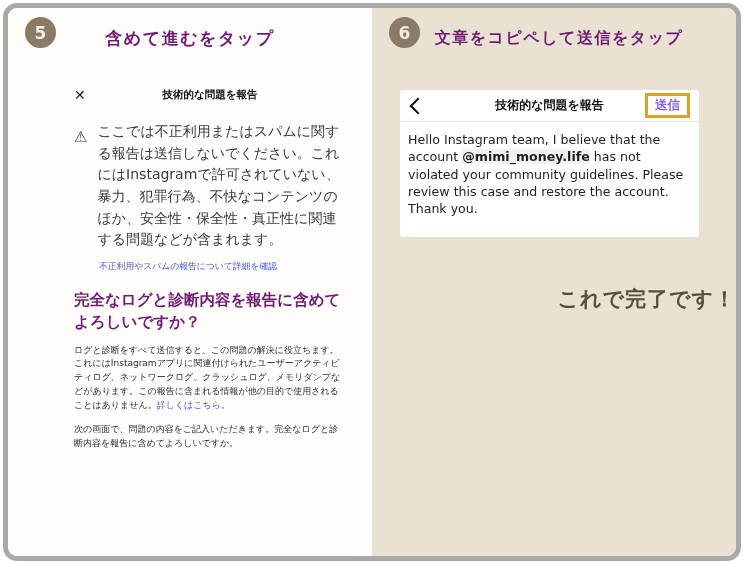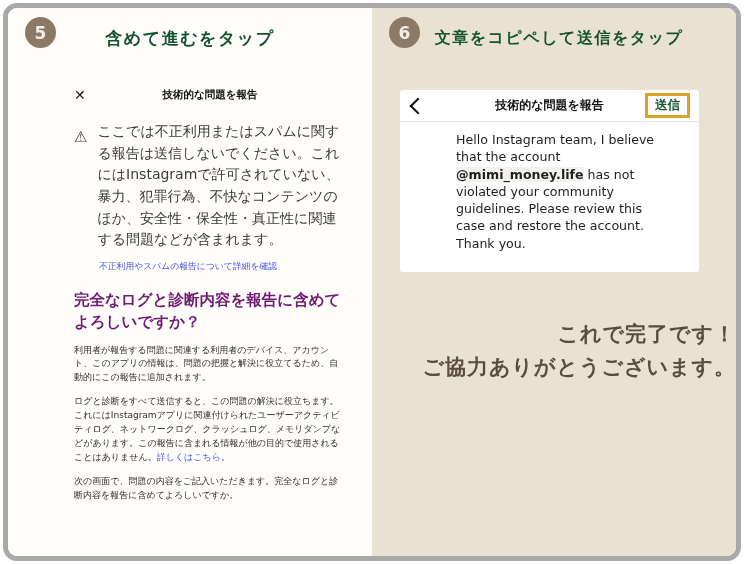--- a/index.html
+++ b/index.html
@@ -15,21 +15,21 @@
   .panel-left{width:364px;background:#fffdfa;}
   .panel-right{flex:1;background:#e9e2d3;}
 
   
   .step-header{position:relative;height:44px;margin-top:8px;display:flex;align-items:center;justify-content:center;}
   .step-circle{
     position:absolute;left:17px;top:1px;width:31px;height:31px;border-radius:50%;
     background:#8b7a66;color:#f3eee3;font-weight:bold;font-size:17px;
     display:flex;align-items:center;justify-content:center;
   }
-  .step-title{font-size:17px;font-weight:bold;color:#14532d;letter-spacing:1.5px;}
+  .step-title{font-size:17px;font-weight:bold;color:#701a75;letter-spacing:1.5px;}
   .panel-right .step-title{font-size:16px;margin-left:10px;}
 
   
   .ig{margin:26px 26px 0 66px;}
   .ig-nav{position:relative;height:18px;display:flex;align-items:center;}
   .ig-close{font-size:14px;color:#1c1c1c;line-height:1;cursor:default;}
   .ig-nav-title{position:absolute;left:0;right:0;text-align:center;font-size:10.5px;font-weight:bold;color:#111;}
   .warning{display:flex;gap:10px;margin-top:17px;}
   .warning-icon{flex:0 0 auto;font-size:15px;color:#3c3c3c;margin-top:7px;}
   .warning-text{font-size:14px;color:#3a3a3a;line-height:1.55;}
@@ -44,23 +44,23 @@
     font-family:inherit;
   }
 
   
   .card{background:#ffffff;border-radius:3px;margin:30px 37px 0 28px;}
   .card-nav{position:relative;display:flex;align-items:center;height:31px;padding:0 9px;border-bottom:1px solid #e4e4e4;}
   .back-chevron{width:10px;height:10px;border-left:2.5px solid #111;border-bottom:2.5px solid #111;transform:rotate(45deg);margin-left:3px;}
   .card-nav-title{position:absolute;left:0;right:0;text-align:center;font-size:12px;font-weight:bold;color:#111;}
   .send-btn{
     margin-left:auto;position:relative;z-index:1;background:#fff;border:3px solid #d9a426;
-    font-size:12.5px;font-weight:bold;color:#14532d;padding:1px 7px;font-family:inherit;
+    font-size:12.5px;font-weight:bold;color:#8b5cf6;padding:1px 7px;font-family:inherit;
   }
-  .card-body{padding:9px 30px 20px;font-size:12.6px;color:#1f1f1f;line-height:1.37;margin-left:26px;}
+  .card-body{padding:9px 8px 20px;font-size:12.6px;color:#1f1f1f;line-height:1.37;}
   .mention{font-weight:bold;background:#f4f2ef;}
 
   .completion{
     text-align:right;color:#594e3c;font-weight:bold;font-size:21px;
     line-height:1.6;letter-spacing:1px;margin-top:46px;
   }
 </style>
 </head>
 <body>
 
@@ -79,21 +79,20 @@
       </div>
 
       <div class="warning">
         <span class="warning-icon">⚠</span>
         <span class="warning-text">ここでは不正利用またはスパムに関する報告は送信しないでください。これにはInstagramで許可されていない、暴力、犯罪行為、不快なコンテンツのほか、安全性・保全性・真正性に関連する問題などが含まれます。</span>
       </div>
       <a class="warning-link link" href="#">不正利用やスパムの報告について詳細を確認</a>
 
       <div class="h-question">完全なログと診断内容を報告に含めてよろしいですか？</div>
 
-      <p class="para">利用者が報告する問題に関連する利用者のデバイス、アカウント、このアプリの情報は、問題の把握と解決に役立てるため、自動的にこの報告に追加されます。</p>
       <p class="para"><span>ログと診断をすべて送信すると、この問題の解決に役立ちます。これにはInstagramアプリに関連付けられたユーザーアクティビティログ、ネットワークログ、クラッシュログ、メモリダンプなどがあります。この報告に含まれる情報が他の目的で使用されることはありません。</span><a class="link" href="#">詳しくはこちら。</a></p>
       <p class="para">次の画面で、問題の内容をご記入いただきます。完全なログと診断内容を報告に含めてよろしいですか。</p>
 
       <div class="btn-highlight">
         <button class="primary-btn">含めて次へ進む</button>
       </div>
 
     </div>
   </div>
 
@@ -109,17 +108,16 @@
         <span class="card-nav-title">技術的な問題を報告</span>
         <button class="send-btn">送信</button>
       </div>
       <div class="card-body">
         <span>Hello Instagram team, I believe that the account </span><span class="mention">@mimi_money.life</span><span> has not violated your community guidelines. Please review this case and restore the account. Thank you.</span>
       </div>
     </div>
 
     <div class="completion">
       <div>これで完了です！</div>
-      <div>ご協力ありがとうございます。</div>
     </div>
   </div>
 
 </div>
 
 </body></html>

